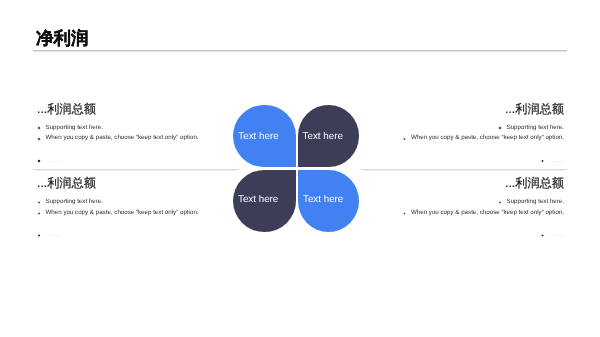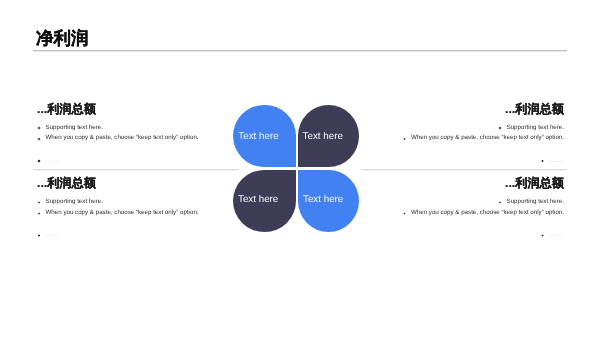--- a/index.html
+++ b/index.html
@@ -9,21 +9,21 @@
   .slide{position:relative;width:600px;height:306px;background:#fff;overflow:hidden;}
 
   .title{will-change:opacity;position:absolute;left:36px;top:28px;font-size:17.5px;line-height:21px;
          font-weight:bold;color:#111111;-webkit-text-stroke:0.3px #111111;}
   .title-rule{position:absolute;left:33px;top:50px;width:534px;height:2px;
     background:linear-gradient(to bottom,#c2c2c2 0%,#c2c2c2 55%,#e6e6e6 55%,#e6e6e6 100%);}
   .mid-rule{position:absolute;left:33px;top:169px;width:534px;height:2px;
     background:linear-gradient(to bottom,#dedede 0%,#dedede 55%,#f1f1f1 55%,#f1f1f1 100%);}
 
   .block{position:absolute;}
-  .bhead{will-change:opacity;position:absolute;top:0;font-size:12.2px;font-weight:bold;color:#1b1b1b;
+  .bhead{will-change:opacity;position:absolute;top:0;font-size:12.2px;font-weight:normal;color:#1b1b1b;
          line-height:14px;white-space:nowrap;-webkit-text-stroke:0.2px #1b1b1b;}
   .blist{margin:0;padding:0;list-style:none;position:absolute;top:0;left:0;right:0;}
   .bli{will-change:opacity;position:absolute;display:flex;align-items:baseline;font-size:6.2px;line-height:8px;
        color:#2e2e2e;white-space:nowrap;}
   .bdot{width:8.5px;flex:0 0 8.5px;line-height:8px;text-align:left;position:relative;
         font-size:0;color:transparent;}
   .bdot::before{content:"";position:absolute;left:0.2px;top:1.9px;width:3.4px;height:3.4px;
         border-radius:50%;background:radial-gradient(circle closest-side,#606060 0%,#606060 40%,rgba(96,96,96,0) 88%);}
   .btxt{white-space:nowrap;}
   .block.lalign .bhead{left:0;}

